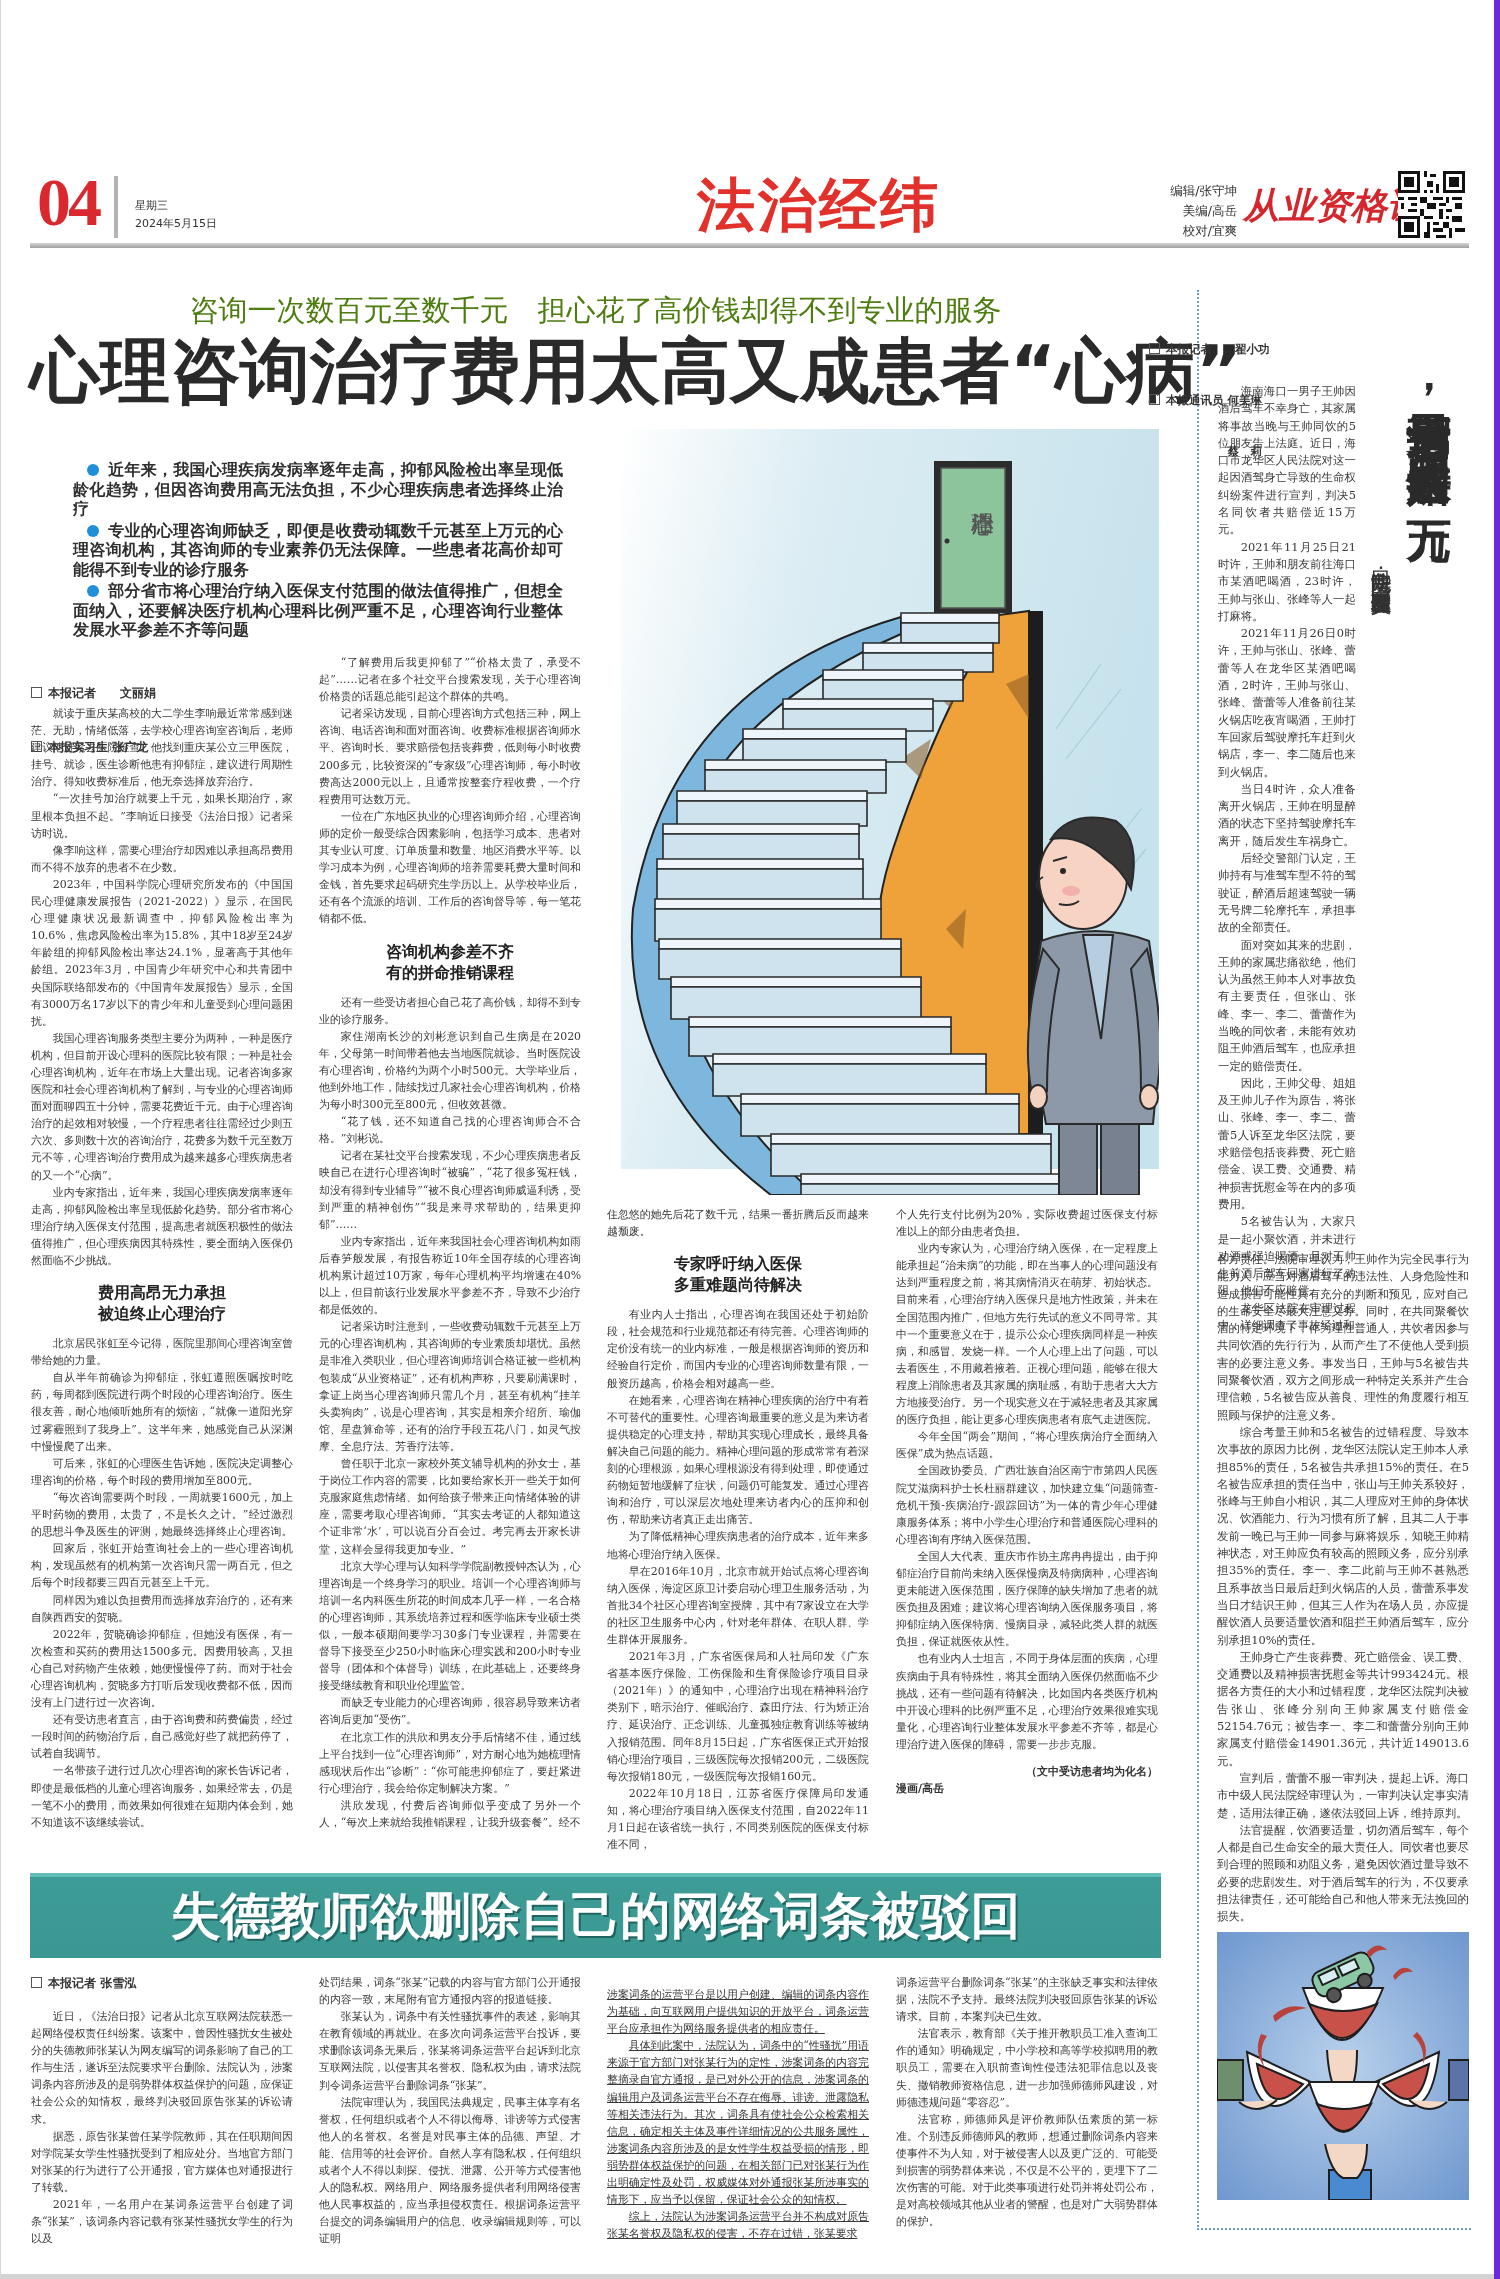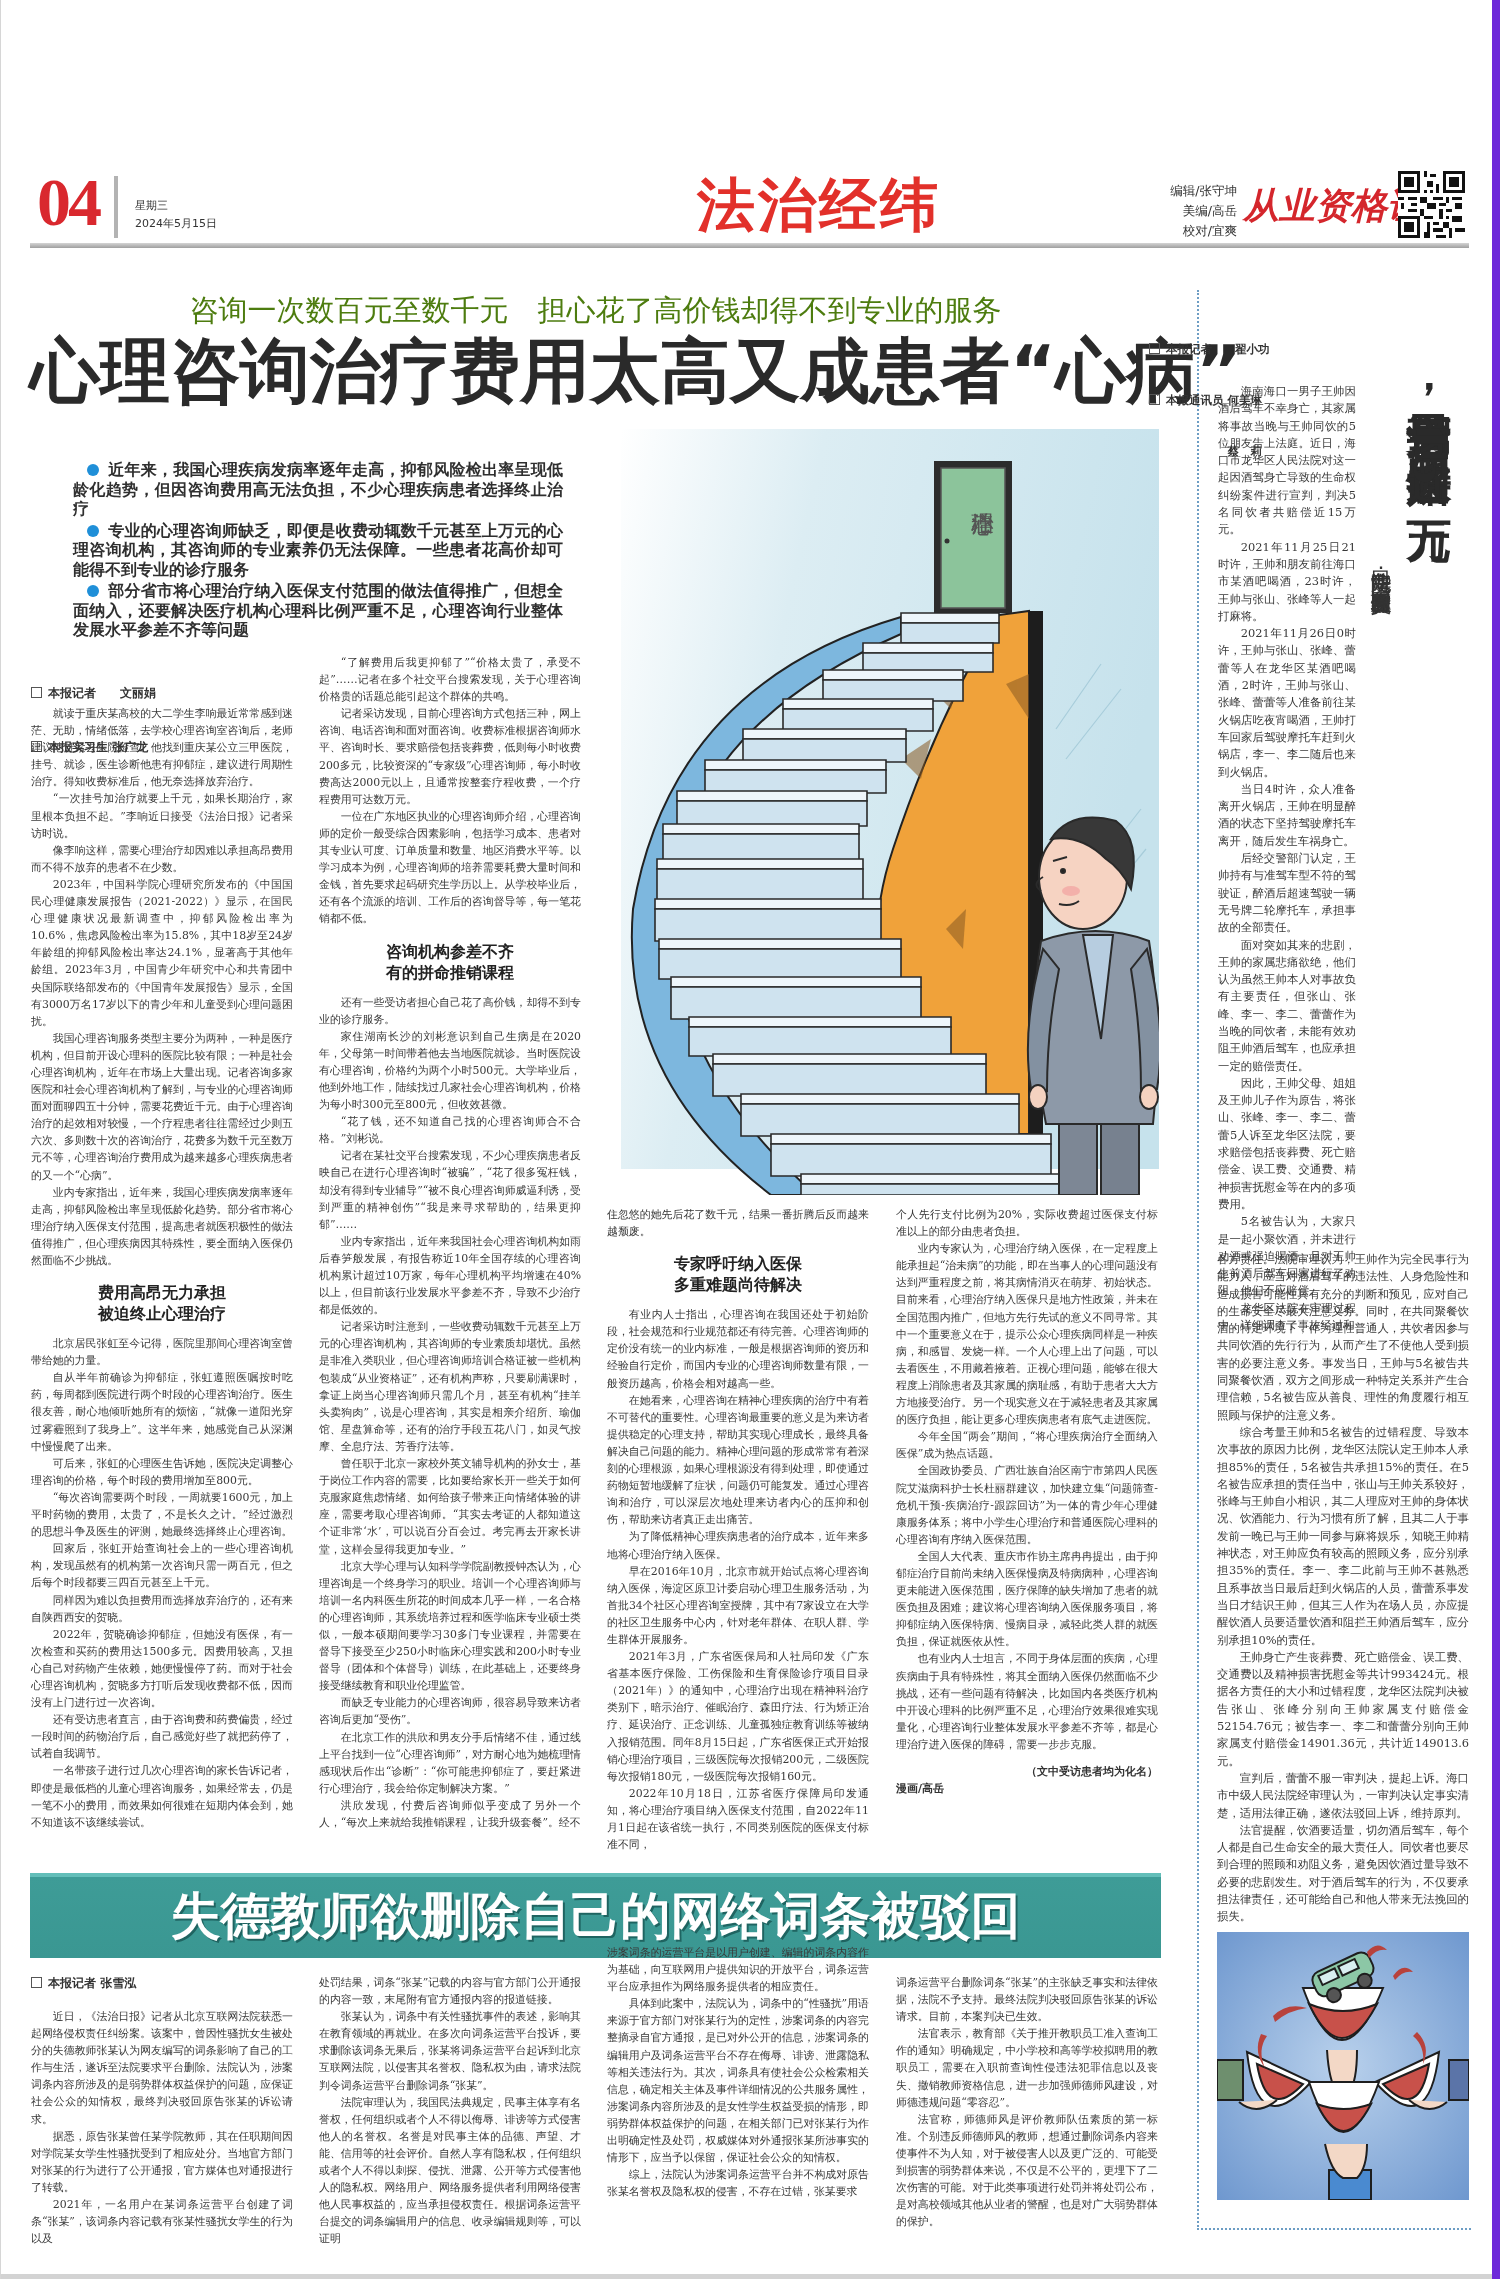--- a/index.html
+++ b/index.html
@@ -1,17 +1,17 @@
 <!DOCTYPE html>
 <html><head>
 <meta charset="utf-8">
 <style>
   html,body{margin:0;padding:0;background:#fff;}
   #page{position:relative;width:1500px;height:2279px;overflow:hidden;background:#fff;
-        border-left:1px solid #d6d6d6;border-right:8px solid #6d28d9;box-sizing:border-box;
+        border-left:1px solid #d6d6d6;border-right:6px solid #6d28d9;box-sizing:border-box;
         font-family:"DejaVu Serif",serif;color:#363636;}
   .abs{position:absolute;}
   
   .pgno{left:36px;top:166px;font-family:"Liberation Serif","DejaVu Serif",serif;font-weight:bold;
         font-size:68px;line-height:72px;color:#d9282e;letter-spacing:-3px;}
   .pgbar{left:113px;top:176px;width:4px;height:62px;background:#b3b3b3;}
   .weekday{left:134px;top:199px;font-family:"DejaVu Sans",sans-serif;font-size:11px;line-height:14px;color:#333;}
   .date{left:134px;top:217px;font-family:"DejaVu Sans",sans-serif;font-size:11px;line-height:14px;color:#333;}
   .section{left:560px;width:380px;top:170px;text-align:right;font-family:"DejaVu Serif",serif;font-weight:bold;
         font-size:58px;line-height:70px;color:#e2302a;letter-spacing:3px;}
@@ -412,21 +412,21 @@
     <div class="byline" style="margin-bottom:16px;"><span class="box"></span><span>本报记者 张雪泓</span></div>
     <p>近日，《法治日报》记者从北京互联网法院获悉一起网络侵权责任纠纷案。该案中，曾因性骚扰女生被处分的失德教师张某认为网友编写的词条影响了自己的工作与生活，遂诉至法院要求平台删除。法院认为，涉案词条内容所涉及的是弱势群体权益保护的问题，应保证社会公众的知情权，最终判决驳回原告张某的诉讼请求。</p>
     <p>据悉，原告张某曾任某学院教师，其在任职期间因对学院某女学生性骚扰受到了相应处分。当地官方部门对张某的行为进行了公开通报，官方媒体也对通报进行了转载。</p>
     <p>2021年，一名用户在某词条运营平台创建了词条“张某”，该词条内容记载有张某性骚扰女学生的行为以及</p>
   </div>
   <div class="col" style="left:318px;top:1974px;">
     <p class="cont">处罚结果，词条“张某”记载的内容与官方部门公开通报的内容一致，末尾附有官方通报内容的报道链接。</p>
     <p>张某认为，词条中有关性骚扰事件的表述，影响其在教育领域的再就业。在多次向词条运营平台投诉，要求删除该词条无果后，张某将词条运营平台起诉到北京互联网法院，以侵害其名誉权、隐私权为由，请求法院判令词条运营平台删除词条“张某”。</p>
     <p>法院审理认为，我国民法典规定，民事主体享有名誉权，任何组织或者个人不得以侮辱、诽谤等方式侵害他人的名誉权。名誉是对民事主体的品德、声望、才能、信用等的社会评价。自然人享有隐私权，任何组织或者个人不得以刺探、侵扰、泄露、公开等方式侵害他人的隐私权。网络用户、网络服务提供者利用网络侵害他人民事权益的，应当承担侵权责任。根据词条运营平台提交的词条编辑用户的信息、收录编辑规则等，可以证明</p>
   </div>
-  <div class="col" style="left:606px;top:1944px;">
+  <div class="col" style="left:606px;top:1986px;text-decoration:underline;">
     <p class="cont">涉案词条的运营平台是以用户创建、编辑的词条内容作为基础，向互联网用户提供知识的开放平台，词条运营平台应承担作为网络服务提供者的相应责任。</p>
     <p>具体到此案中，法院认为，词条中的“性骚扰”用语来源于官方部门对张某行为的定性，涉案词条的内容完整摘录自官方通报，是已对外公开的信息，涉案词条的编辑用户及词条运营平台不存在侮辱、诽谤、泄露隐私等相关违法行为。其次，词条具有使社会公众检索相关信息，确定相关主体及事件详细情况的公共服务属性，涉案词条内容所涉及的是女性学生权益受损的情形，即弱势群体权益保护的问题，在相关部门已对张某行为作出明确定性及处罚，权威媒体对外通报张某所涉事实的情形下，应当予以保留，保证社会公众的知情权。</p>
     <p>综上，法院认为涉案词条运营平台并不构成对原告张某名誉权及隐私权的侵害，不存在过错，张某要求</p>
   </div>
   <div class="col" style="left:895px;top:1974px;">
     <p class="cont">词条运营平台删除词条“张某”的主张缺乏事实和法律依据，法院不予支持。最终法院判决驳回原告张某的诉讼请求。目前，本案判决已生效。</p>
     <p>法官表示，教育部《关于推开教职员工准入查询工作的通知》明确规定，中小学校和高等学校拟聘用的教职员工，需要在入职前查询性侵违法犯罪信息以及丧失、撤销教师资格信息，进一步加强师德师风建设，对师德违规问题“零容忍”。</p>
     <p>法官称，师德师风是评价教师队伍素质的第一标准。个别违反师德师风的教师，想通过删除词条内容来使事件不为人知，对于被侵害人以及更广泛的、可能受到损害的弱势群体来说，不仅是不公平的，更埋下了二次伤害的可能。对于此类事项进行处罚并将处罚公布，是对高校领域其他从业者的警醒，也是对广大弱势群体的保护。</p>
   </div>
 

